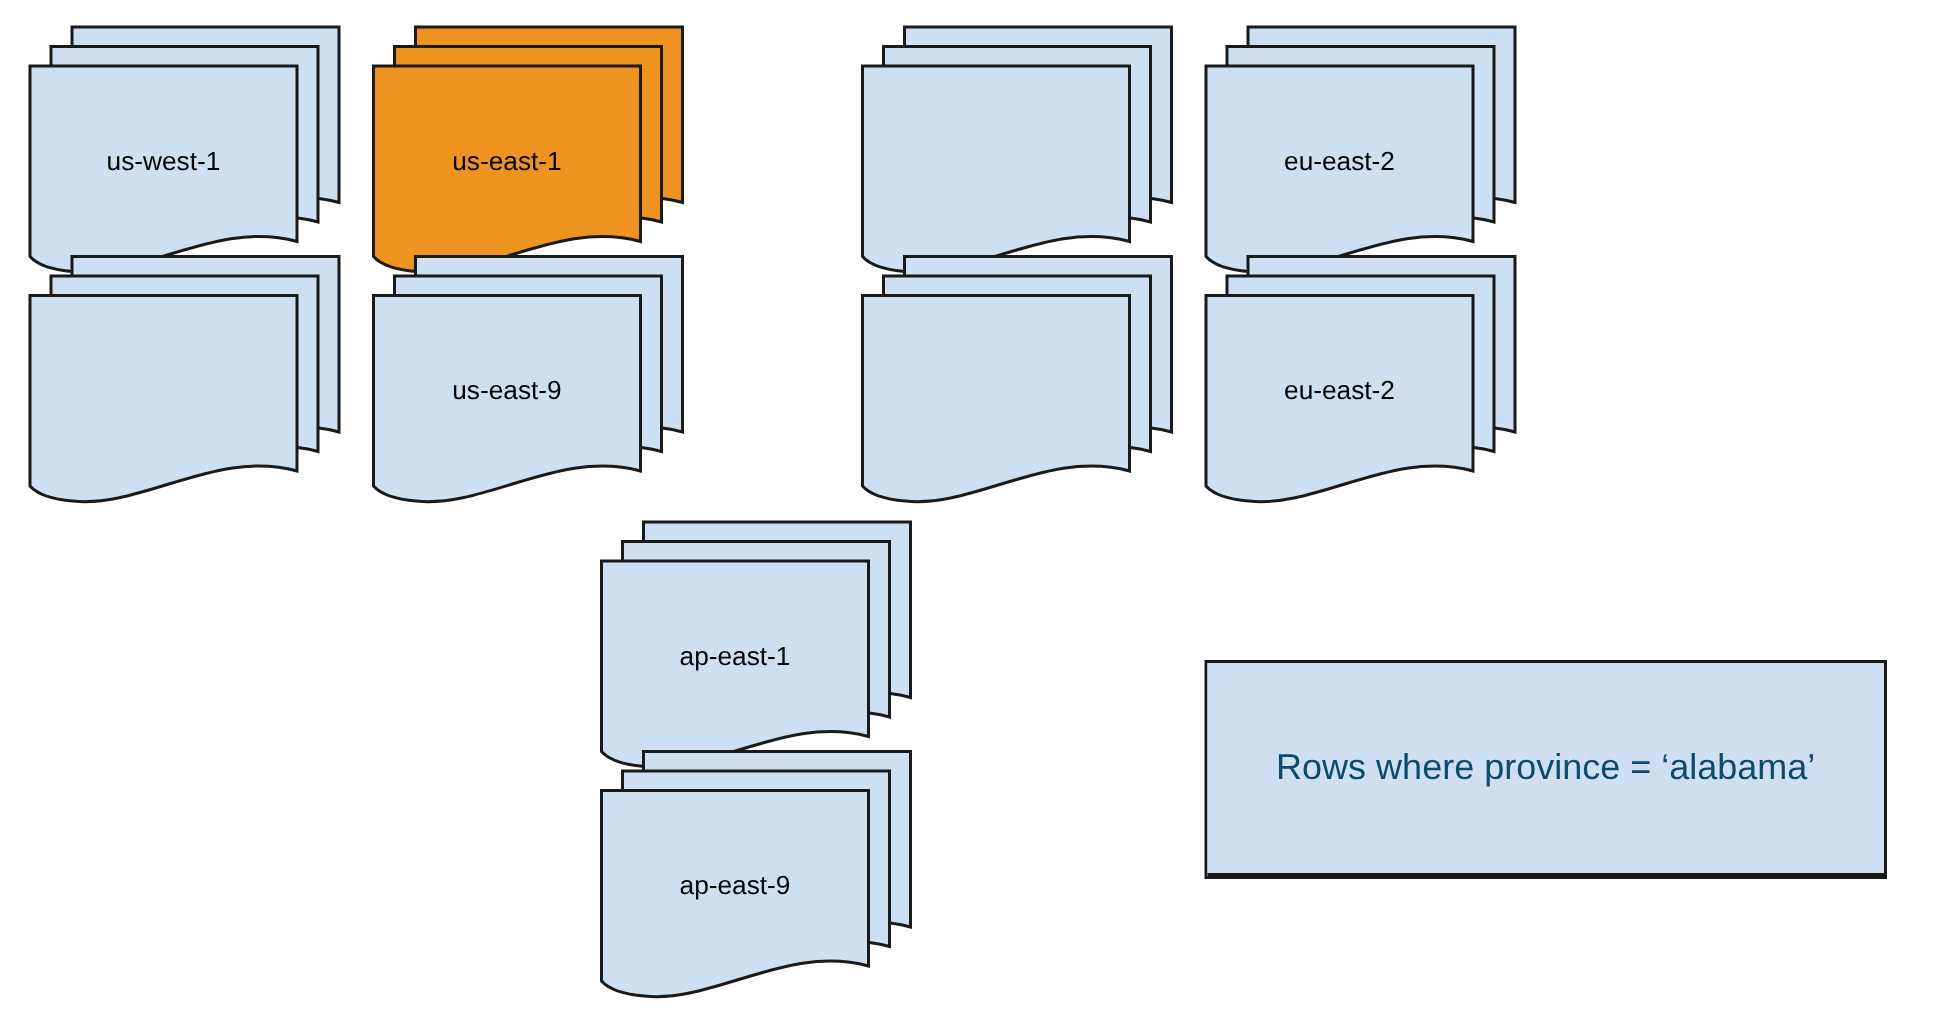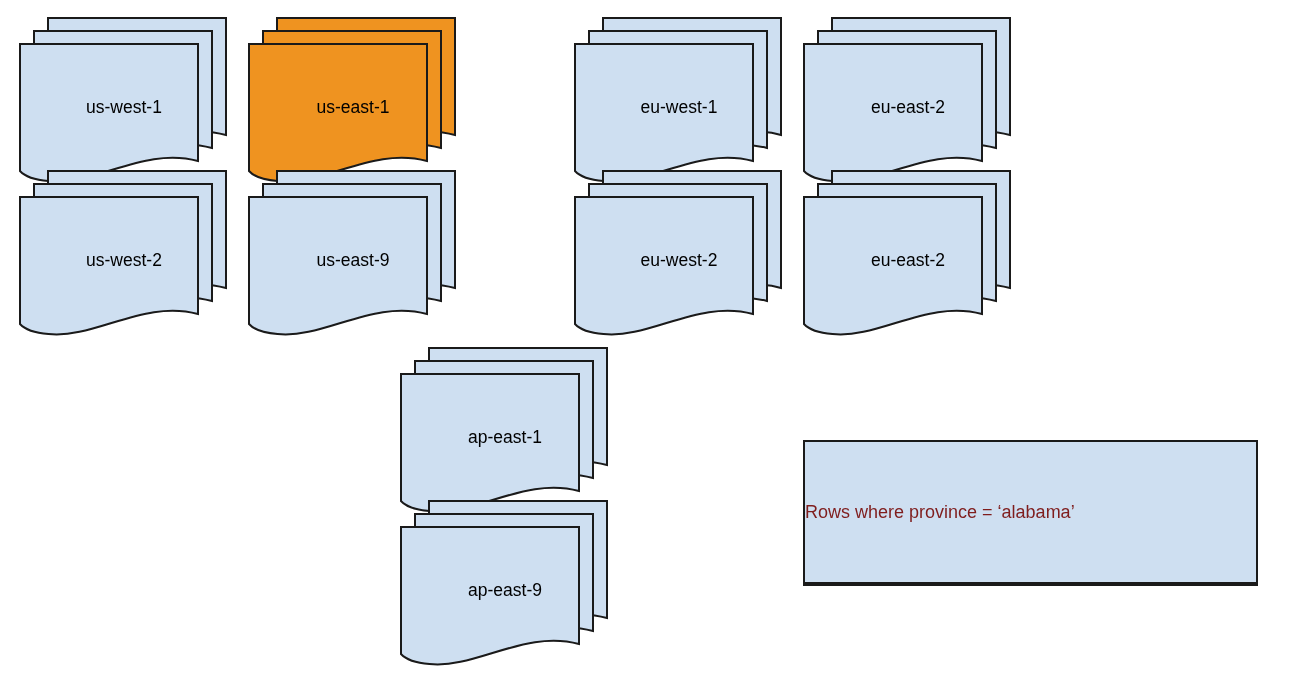--- a/index.html
+++ b/index.html
@@ -25,21 +25,21 @@
   .doc-stack svg {
     position: absolute;
     left: 0;
     top: 0;
     width: 206px;
     height: 155px;
     overflow: visible;
   }
   .doc-label {
     position: absolute;
-    left: 15px;
+    left: 0;
     top: 0;
     width: 178px;
     height: 128px;
     display: flex;
     align-items: center;
     justify-content: center;
     font-size: 17.5px;
     color: #000000;
     line-height: 1;
     white-space: nowrap;
@@ -53,23 +53,23 @@
     height: 146px;
     border: 2px solid #1a1a1a;
     box-sizing: border-box;
     display: flex;
     flex-direction: column;
   }
   .legend-row {
     flex: 1 1 50%;
     display: flex;
     align-items: center;
-    justify-content: flex-start;
-    font-size: 18px;
-    color: #7f1d1d;
+    justify-content: center;
+    font-size: 24px;
+    color: #0c4a6e;
     box-sizing: border-box;
   }
   .legend-row.top {
     border-bottom: 2px solid #1a1a1a;
   }
 </style>
 </head>
 <body>
 
 <div id="canvas" style="background: rgb(255, 255, 255);">
@@ -107,21 +107,20 @@
           <g transform="translate(28,0)">
             <path d="M 0 0 L 178 0 L 178 117 C 124.6 102 74.75999999999999 142 28.48 137 C 16.02 136 5.34 133 0 127 Z" fill="#cedff1" stroke="#1a1a1a" stroke-width="2" stroke-linejoin="miter"></path>
           </g>
           <g transform="translate(14,13)">
             <path d="M 0 0 L 178 0 L 178 117 C 124.6 102 74.75999999999999 142 28.48 137 C 16.02 136 5.34 133 0 127 Z" fill="#cedff1" stroke="#1a1a1a" stroke-width="2" stroke-linejoin="miter"></path>
           </g>
           <g transform="translate(0,26)">
             <path d="M 0 0 L 178 0 L 178 117 C 124.6 102 74.75999999999999 142 28.48 137 C 16.02 136 5.34 133 0 127 Z" fill="#cedff1" stroke="#1a1a1a" stroke-width="2" stroke-linejoin="miter"></path>
           </g>
         </svg>
-        <div class="doc-label" style="top: 26px;">eu-west-1</div>
       </div>
       <div class="doc-stack" style="left: 804px; top: 18px;">
         <svg viewBox="0 0 206 155" width="206" height="155">
           <g transform="translate(28,0)">
             <path d="M 0 0 L 178 0 L 178 117 C 124.6 102 74.75999999999999 142 28.48 137 C 16.02 136 5.34 133 0 127 Z" fill="#cedff1" stroke="#1a1a1a" stroke-width="2" stroke-linejoin="miter"></path>
           </g>
           <g transform="translate(14,13)">
             <path d="M 0 0 L 178 0 L 178 117 C 124.6 102 74.75999999999999 142 28.48 137 C 16.02 136 5.34 133 0 127 Z" fill="#cedff1" stroke="#1a1a1a" stroke-width="2" stroke-linejoin="miter"></path>
           </g>
           <g transform="translate(0,26)">
@@ -135,21 +134,20 @@
           <g transform="translate(28,0)">
             <path d="M 0 0 L 178 0 L 178 117 C 124.6 102 74.75999999999999 142 28.48 137 C 16.02 136 5.34 133 0 127 Z" fill="#cedff1" stroke="#1a1a1a" stroke-width="2" stroke-linejoin="miter"></path>
           </g>
           <g transform="translate(14,13)">
             <path d="M 0 0 L 178 0 L 178 117 C 124.6 102 74.75999999999999 142 28.48 137 C 16.02 136 5.34 133 0 127 Z" fill="#cedff1" stroke="#1a1a1a" stroke-width="2" stroke-linejoin="miter"></path>
           </g>
           <g transform="translate(0,26)">
             <path d="M 0 0 L 178 0 L 178 117 C 124.6 102 74.75999999999999 142 28.48 137 C 16.02 136 5.34 133 0 127 Z" fill="#cedff1" stroke="#1a1a1a" stroke-width="2" stroke-linejoin="miter"></path>
           </g>
         </svg>
-        <div class="doc-label" style="top: 26px;">us-west-2</div>
       </div>
       <div class="doc-stack" style="left: 249px; top: 171px;">
         <svg viewBox="0 0 206 155" width="206" height="155">
           <g transform="translate(28,0)">
             <path d="M 0 0 L 178 0 L 178 117 C 124.6 102 74.75999999999999 142 28.48 137 C 16.02 136 5.34 133 0 127 Z" fill="#cedff1" stroke="#1a1a1a" stroke-width="2" stroke-linejoin="miter"></path>
           </g>
           <g transform="translate(14,13)">
             <path d="M 0 0 L 178 0 L 178 117 C 124.6 102 74.75999999999999 142 28.48 137 C 16.02 136 5.34 133 0 127 Z" fill="#cedff1" stroke="#1a1a1a" stroke-width="2" stroke-linejoin="miter"></path>
           </g>
           <g transform="translate(0,26)">
@@ -163,21 +161,20 @@
           <g transform="translate(28,0)">
             <path d="M 0 0 L 178 0 L 178 117 C 124.6 102 74.75999999999999 142 28.48 137 C 16.02 136 5.34 133 0 127 Z" fill="#cedff1" stroke="#1a1a1a" stroke-width="2" stroke-linejoin="miter"></path>
           </g>
           <g transform="translate(14,13)">
             <path d="M 0 0 L 178 0 L 178 117 C 124.6 102 74.75999999999999 142 28.48 137 C 16.02 136 5.34 133 0 127 Z" fill="#cedff1" stroke="#1a1a1a" stroke-width="2" stroke-linejoin="miter"></path>
           </g>
           <g transform="translate(0,26)">
             <path d="M 0 0 L 178 0 L 178 117 C 124.6 102 74.75999999999999 142 28.48 137 C 16.02 136 5.34 133 0 127 Z" fill="#cedff1" stroke="#1a1a1a" stroke-width="2" stroke-linejoin="miter"></path>
           </g>
         </svg>
-        <div class="doc-label" style="top: 26px;">eu-west-2</div>
       </div>
       <div class="doc-stack" style="left: 804px; top: 171px;">
         <svg viewBox="0 0 206 155" width="206" height="155">
           <g transform="translate(28,0)">
             <path d="M 0 0 L 178 0 L 178 117 C 124.6 102 74.75999999999999 142 28.48 137 C 16.02 136 5.34 133 0 127 Z" fill="#cedff1" stroke="#1a1a1a" stroke-width="2" stroke-linejoin="miter"></path>
           </g>
           <g transform="translate(14,13)">
             <path d="M 0 0 L 178 0 L 178 117 C 124.6 102 74.75999999999999 142 28.48 137 C 16.02 136 5.34 133 0 127 Z" fill="#cedff1" stroke="#1a1a1a" stroke-width="2" stroke-linejoin="miter"></path>
           </g>
           <g transform="translate(0,26)">

